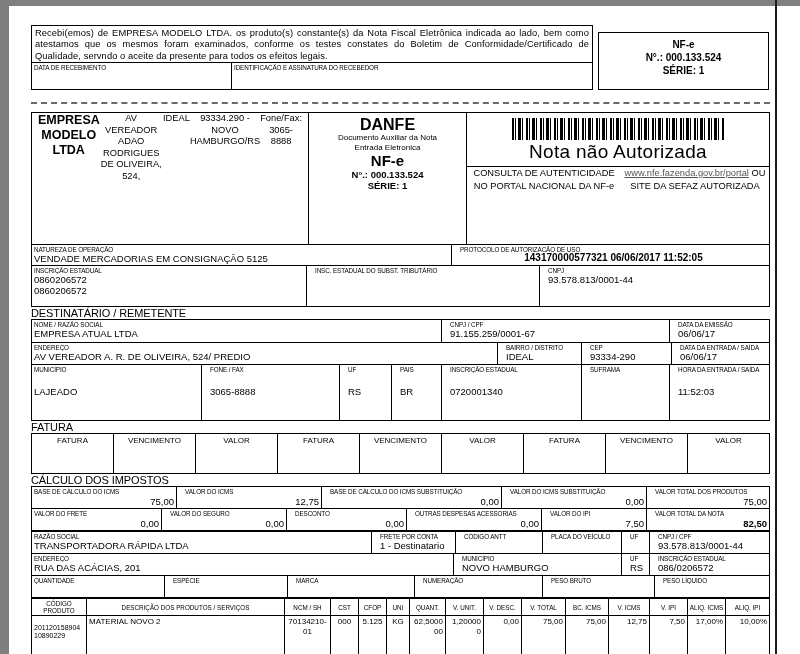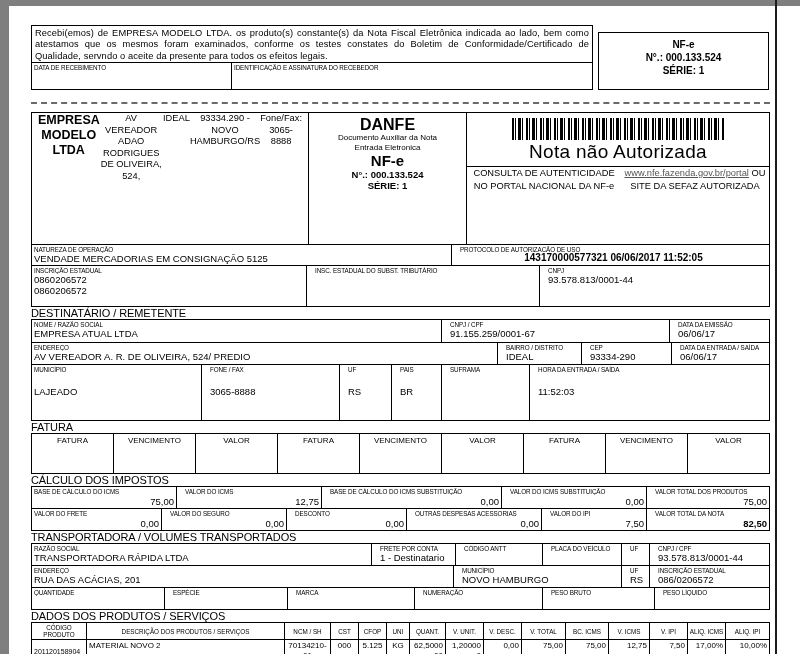--- a/index.html
+++ b/index.html
@@ -231,20 +231,24 @@
           <span class="val">3065-8888</span>
         </div>
         <div class="cell" style="width:52px">
           <span class="lbl">UF</span>
           <span class="val">RS</span>
         </div>
         <div class="cell" style="width:50px">
           <span class="lbl">PAIS</span>
           <span class="val">BR</span>
         </div>
+        <div class="cell" style="width:140px">
+          <span class="lbl">INSCRIÇÃO ESTADUAL</span>
+          <span class="val">0720001340</span>
+        </div>
         <div class="cell" style="width:88px">
           <span class="lbl">SUFRAMA</span>
         </div>
         <div class="cell" style="flex:1">
           <span class="lbl">HORA DA ENTRADA / SAÍDA</span>
           <span class="val">11:52:03</span>
         </div>
       </div>
     </div>
 
@@ -306,21 +310,20 @@
           <span class="lbl">VALOR DO IPI</span>
           <span class="num">7,50</span>
         </div>
         <div class="cell" style="flex:1">
           <span class="lbl">VALOR TOTAL DA NOTA</span>
           <span class="num tax-total">82,50</span>
         </div>
       </div>
     </div>
 
-    <div class="sec">TRANSPORTADORA / VOLUMES TRANSPORTADOS</div>
     <div class="box">
       <div class="trow boxrow car-r">
         <div class="cell" style="width:339px">
           <span class="lbl">RAZÃO SOCIAL</span>
           <span class="val">TRANSPORTADORA RÁPIDA LTDA</span>
         </div>
         <div class="cell" style="width:84px">
           <span class="lbl">FRETE POR CONTA</span>
           <span class="val">1 - Destinatario</span>
         </div>
@@ -371,21 +374,20 @@
         </div>
         <div class="cell" style="width:112px">
           <span class="lbl">PESO BRUTO</span>
         </div>
         <div class="cell" style="flex:1">
           <span class="lbl">PESO LÍQUIDO</span>
         </div>
       </div>
     </div>
 
-    <div class="sec">DADOS DOS PRODUTOS / SERVIÇOS</div>
     <div class="box">
       <div class="prod-head">
         <div class="pcell pc-code">CÓDIGO PRODUTO</div>
         <div class="pcell pc-desc">DESCRIÇÃO DOS PRODUTOS / SERVIÇOS</div>
         <div class="pcell pc-ncm">NCM / SH</div>
         <div class="pcell pc-cst">CST</div>
         <div class="pcell pc-cfop">CFOP</div>
         <div class="pcell pc-uni">UNI</div>
         <div class="pcell pc-qt">QUANT.</div>
         <div class="pcell pc-vu">V. UNIT.</div>

